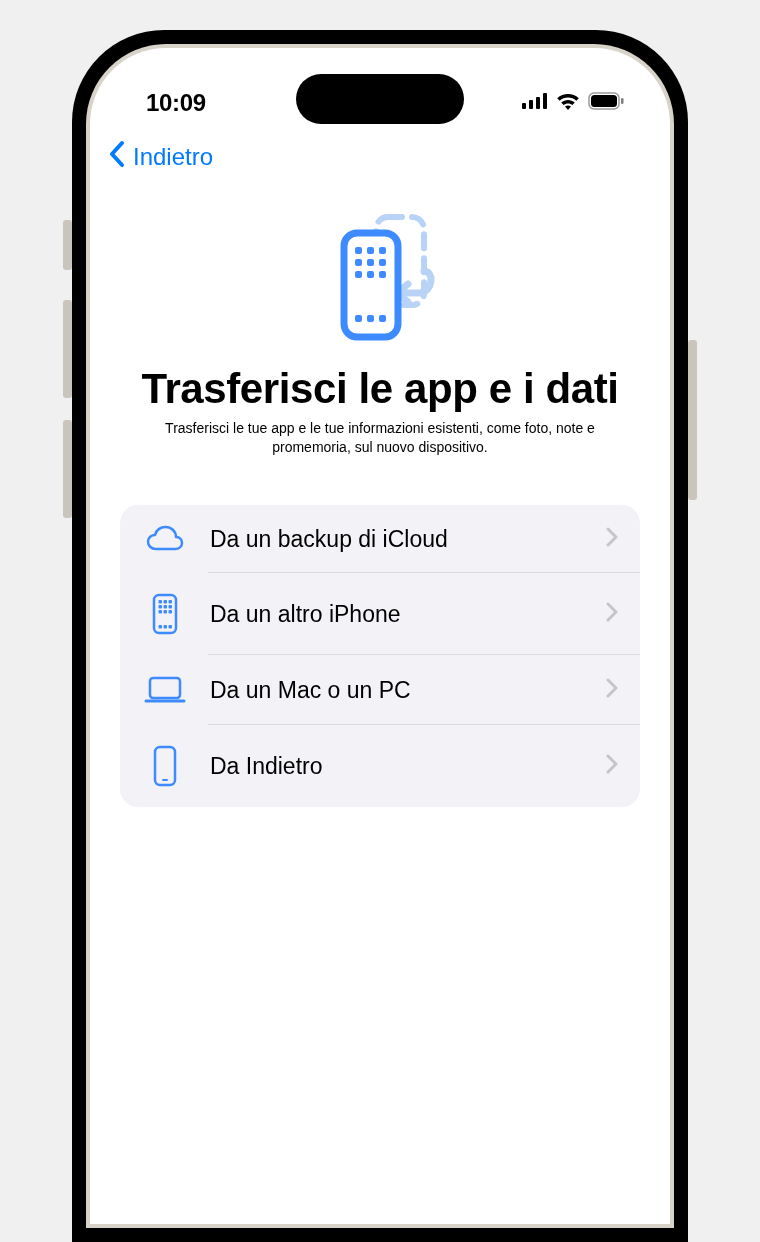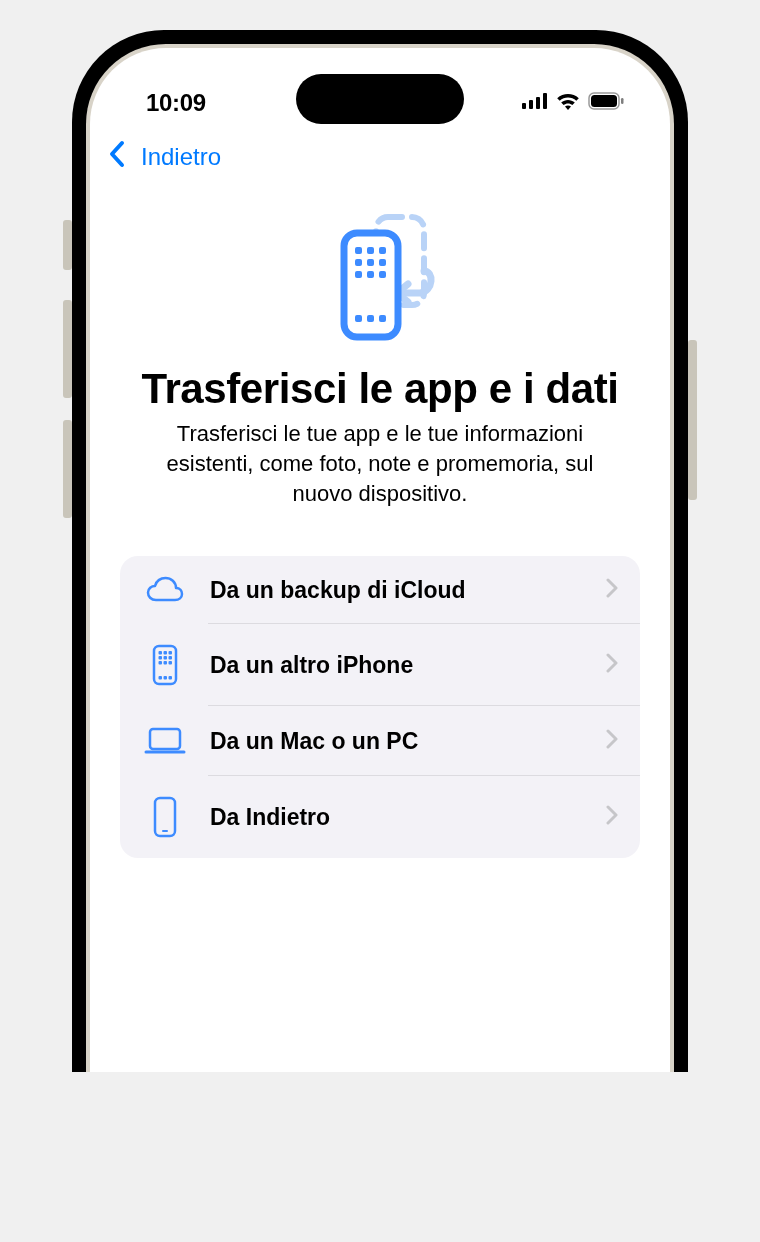--- a/index.html
+++ b/index.html
@@ -8,21 +8,21 @@
       background: #f0f0f0;
       display: flex;
       justify-content: center;
       align-items: flex-start;
       min-height: 1242px;
       width: 760px;
     }
     .frame-container {
       position: relative;
       width: 760px;
-      height: 1072px;
+      height: 1242px;
       background: #f0f0f0;
       border-radius: 40px;
       overflow: hidden;
     }
     .phone-frame {
       position: absolute;
       top: 30px;
       left: 72px;
       width: 616px;
       height: 1212px;
@@ -87,21 +87,21 @@
       display: flex;
       align-items: center;
       padding: 10px 20px 0 18px;
     }
     .back-button {
       display: flex;
       align-items: center;
       color: #007AFF;
       font-size: 24px;
       font-weight: 400;
-      gap: 16px;
+      gap: 8px;
     }
     .back-chevron { font-size: 30px; font-weight: 600; line-height: 1; }
 
     .content {
       padding: 40px 30px 0 30px;
       text-align: center;
     }
     .hero-icon {
       margin: 0 auto 22px auto;
       width: 120px;
@@ -109,21 +109,21 @@
     }
     .page-title {
       font-size: 42px;
       font-weight: 700;
       line-height: 1.15;
       letter-spacing: -0.4px;
       margin-bottom: 6px;
       padding: 0 20px;
     }
     .page-subtitle {
-      font-size: 22px;
+      font-size: 14px;
       font-weight: 400;
       color: #000;
       line-height: 1.35;
       padding: 0 24px;
       margin-bottom: 48px;
     }
 
     .options-card {
       background: #f3f2f7;
       border-radius: 18px;
@@ -149,21 +149,21 @@
       width: 46px;
       display: flex;
       justify-content: center;
       align-items: center;
       margin-right: 22px;
       color: #3d8bff;
     }
     .option-label {
       flex: 1;
       font-size: 23px;
-      font-weight: 700;
+      font-weight: 400;
       text-align: left;
       color: #000;
     }
     .option-chevron {
       color: #c6c6c9;
       font-size: 24px;
       font-weight: 600;
     }
   </style>
 </head>

